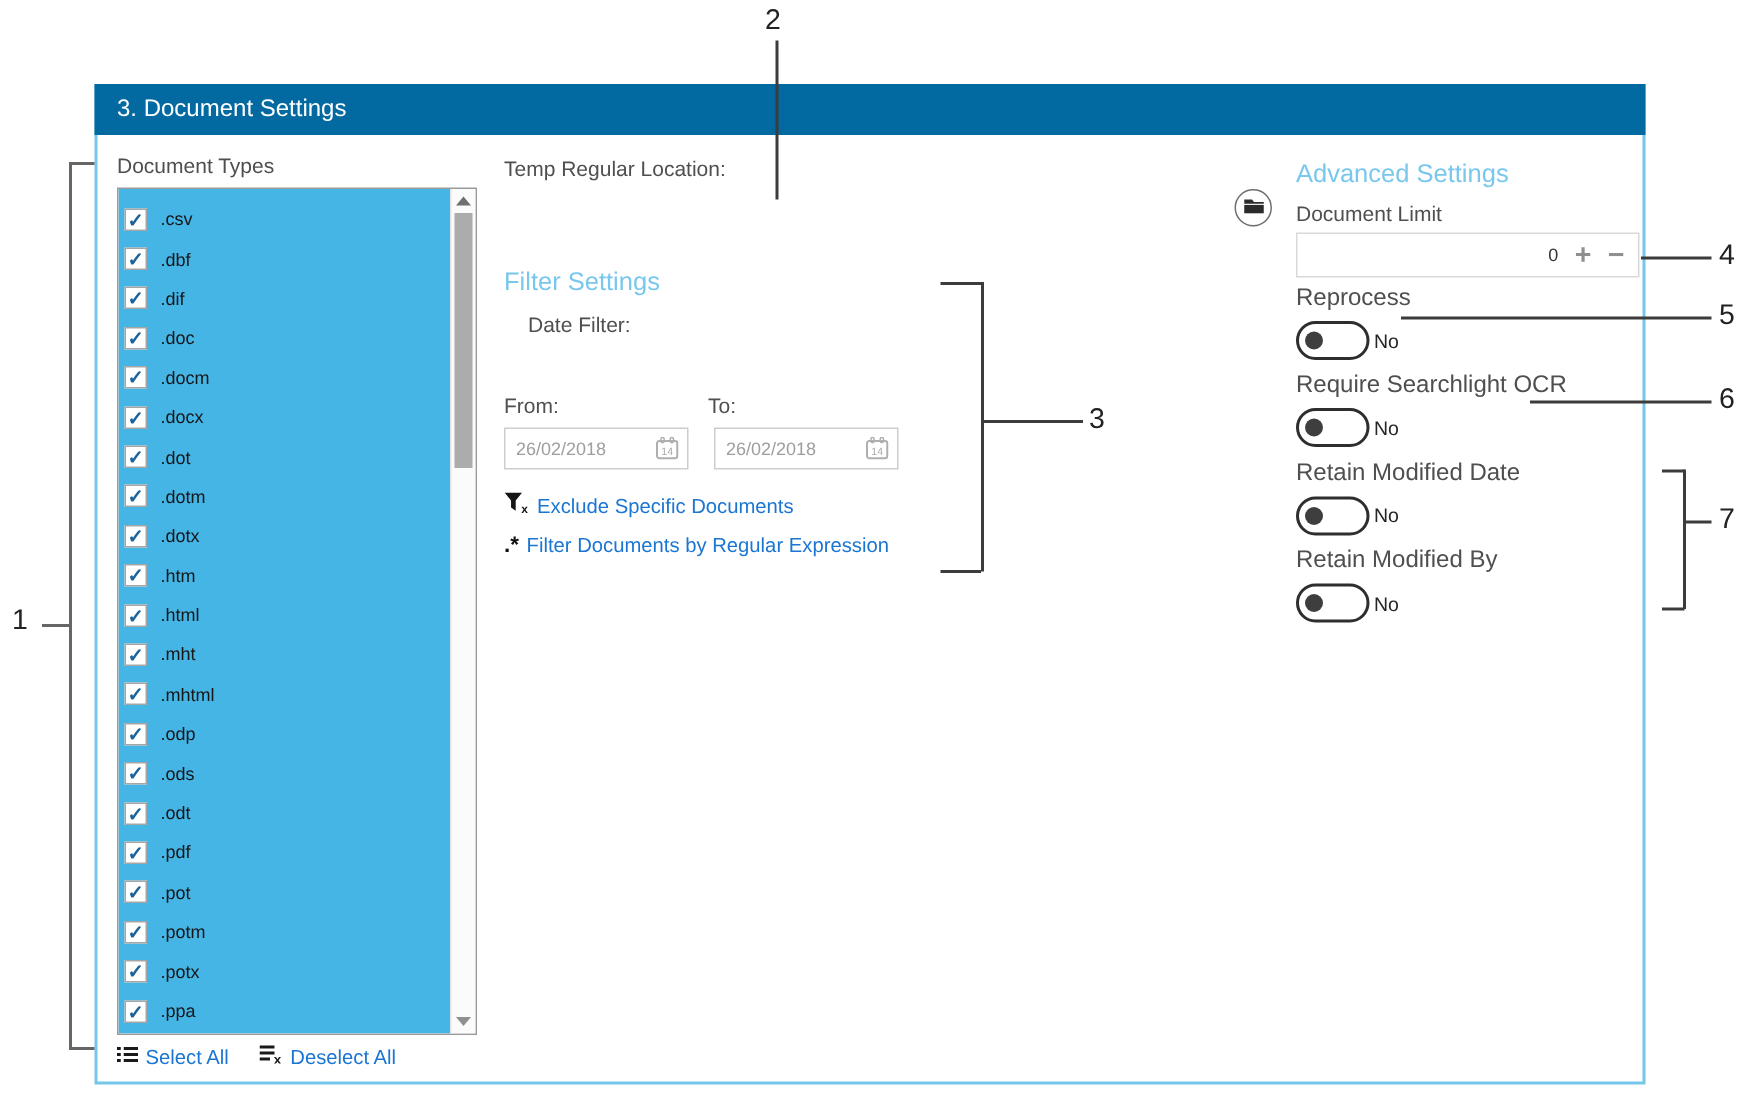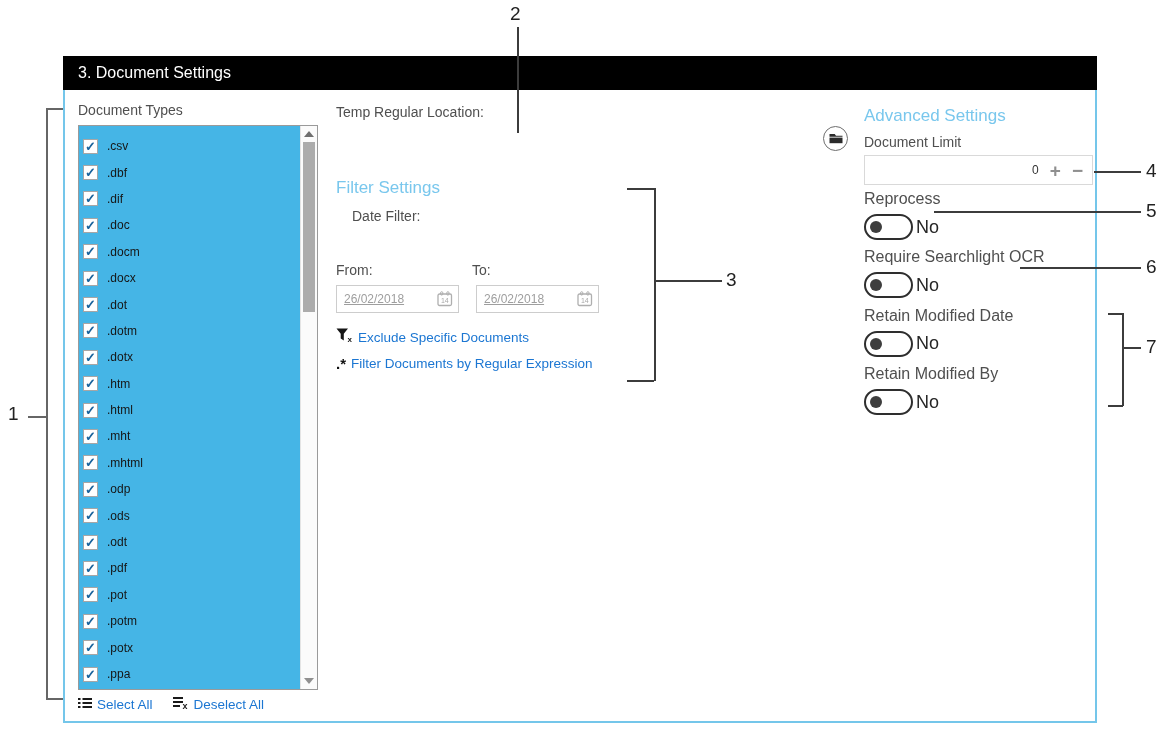--- a/index.html
+++ b/index.html
@@ -3,21 +3,21 @@
 <meta charset="utf-8">
 <style>
   html,body{margin:0;padding:0;background:#fff;}
   #canvas{position:relative;width:1164px;height:735px;background:#fff;overflow:hidden;
           font-family:"Liberation Sans",sans-serif;}
   .abs{position:absolute;}
 
   
   .panel{position:absolute;left:63px;top:56px;width:1034px;height:667px;
          border:2px solid #74C6EA;background:#fff;box-sizing:border-box;}
-  .panel-header{position:absolute;left:63px;top:56px;width:1034px;height:34px;background:#000000;
+  .panel-header{position:absolute;left:63px;top:56px;width:1034px;height:34px;background:#0369a1;
                 box-sizing:border-box;color:#fff;font-size:16px;line-height:34px;padding-left:15px;}
 
   .field-label{font-size:14px;color:#4F4F4F;}
   .section-heading{font-size:17px;color:#79C7ED;}
 
   
   .list{position:absolute;left:78px;top:125px;width:240px;height:565px;
         border:1px solid #9A9A9A;box-sizing:border-box;background:#fff;overflow:hidden;}
   .list-blue{position:absolute;left:0;top:0;bottom:0;width:221px;background:#45B5E6;overflow:hidden;}
   .rows{position:absolute;left:0;top:7px;right:0;}
@@ -34,21 +34,21 @@
          border-right:5px solid transparent;border-top:6px solid #909090;}
   .sb-thumb{position:absolute;left:2px;top:16px;width:12px;height:170px;background:#ACACAC;}
 
   
   .link{color:#1B76D2;font-size:13.5px;text-decoration:none;display:inline-flex;align-items:center;gap:5px;}
 
   
   .tbox{position:absolute;box-sizing:border-box;border:1px solid #ABABAB;background:#fff;
         font-family:"Liberation Sans",sans-serif;font-size:13px;color:#141414;padding:0 30px 0 7px;}
   input.tbox{outline:none;}
-  .datebox{border-color:#CDCDCD;color:#9E9E9E;font-size:12px;padding-right:26px;text-decoration:underline;}
+  .datebox{border-color:#CDCDCD;color:#9E9E9E;font-size:12px;padding-right:26px;}
   .dd{position:absolute;box-sizing:border-box;border:1px solid #A3A3A3;background:#fff;
       font-size:13px;color:#141414;display:flex;align-items:center;padding-left:7px;}
   .caret{position:absolute;right:12px;top:12px;width:0;height:0;border-left:4.5px solid transparent;
          border-right:4.5px solid transparent;border-top:5px solid #3F3F3F;}
 
   .browse-btn{position:absolute;width:25px;height:25px;border:1px solid #6E6E6E;border-radius:50%;
               background:#fff;display:flex;align-items:center;justify-content:center;box-sizing:border-box;}
   .cal-icon{position:absolute;right:6px;top:6px;}
 
   
@@ -58,21 +58,21 @@
   .limit-val{font-size:12px;color:#333;}
   .step{font-size:19px;color:#8F8F8F;font-weight:600;line-height:19px;}
 
   
   .trow{position:absolute;left:864px;width:250px;}
   .tlabel{font-size:16px;color:#4F4F4F;}
   .tline{display:flex;align-items:center;margin-top:6px;}
   .toggle{width:45px;height:22px;border:2px solid #2E2E2E;border-radius:13px;position:relative;
           background:#fff;box-sizing:content-box;flex:0 0 auto;}
   .knob{position:absolute;left:4px;top:5px;width:12px;height:12px;border-radius:50%;background:#3E3E3E;}
-  .tstate{font-size:18px;color:#262626;margin-left:3px;}
+  .tstate{font-size:13px;color:#262626;margin-left:3px;}
 
   
   .cl{position:absolute;background:#3C3C3C;z-index:50;}
   .cl1{background:#666;}
   .cnum{position:absolute;z-index:51;font-size:19px;font-weight:300;color:#222;}
 </style>
 </head>
 <body>
 
 <div id="canvas">

